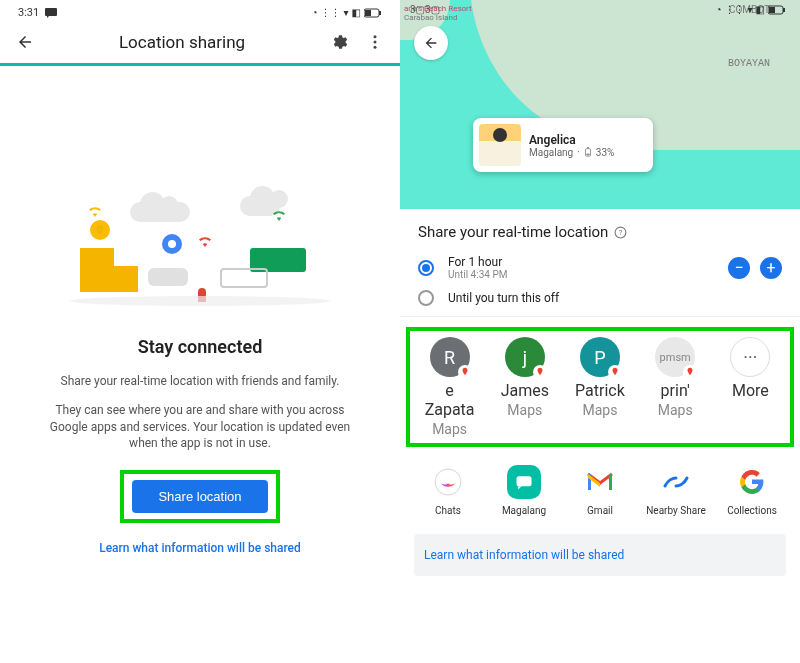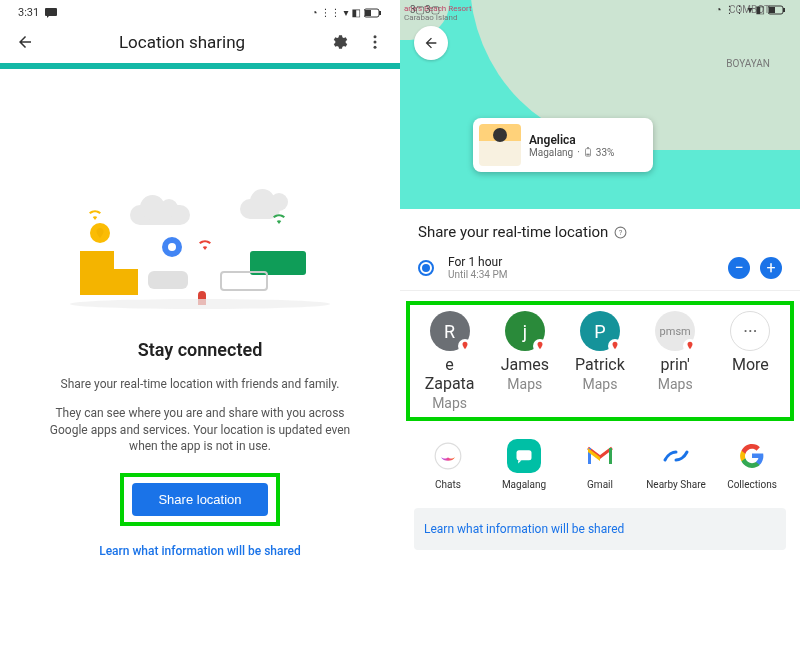--- a/index.html
+++ b/index.html
@@ -27,21 +27,21 @@
     padding: 6px 18px 4px;
     font-size: 11px;
     color: #333;
   }
   .status-left { display:flex; align-items:center; gap:6px;}
   .status-right { display:flex; align-items:center; gap:3px; font-size:10px;}
   .header-row {
     display: flex;
     align-items: center;
     padding: 8px 14px 10px;
-    border-bottom: 6px solid #14b8a6;
+    border-bottom: 3px solid #14b8a6;
     gap: 14px;
   }
   .header-title { flex:1; text-align:center; font-size: 17px; color:#222; }
   .icon-btn { width:22px; height:22px; display:flex; align-items:center; justify-content:center; color:#444; cursor:pointer;}
   .illustration {
     margin: 130px auto 20px;
     width: 260px;
     height: 120px;
     position: relative;
   }
@@ -210,21 +210,21 @@
 <div class="screen screen-right">
   <div class="map-area">
     <div class="island" style="left:-10px;top:-10px;width:60px;height:50px;border-radius:0 0 40px 0;"></div>
     <div class="island" style="left:70px;top:-20px;width:340px;height:170px;border-radius:0 0 0 200px;"></div>
     <div class="island" style="left:-10px;top:240px;width:280px;height:80px;border-radius:60px 160px 0 0;"></div>
     <div class="map-poi" style="left:4px;top:4px;">
       <span>ana's Beach Resort</span><br>
       <span style="color:#777;">Carabao Island</span>
     </div>
     <div class="map-label" style="right:30px;top:4px;">COMBOT</div>
-    <div class="map-label" style="right:30px;top:58px;">BOYAYAN</div>
+    <div class="map-label" style="right:30px;top:58px;font-family:Liberation Mono, monospace;">BOYAYAN</div>
     <div class="map-poi" style="left:40px;top:248px;">Puka Shell Beach</div>
 
     <div class="status-bar-r">
       <span>◔</span>
         <span>⋮⋮</span>
         <span>▾</span>
         <span>◧</span>
       <svg width="18" height="10" viewBox="0 0 18 10">
           <rect x="0" y="1" width="15" height="8" rx="2" fill="none" stroke="#333"></rect>
           <rect x="15" y="3" width="2" height="4" fill="#333"></rect>
@@ -271,20 +271,26 @@
       <div class="radio-text">
         <div class="t1">For 1 hour</div>
         <div class="t2">Until 4:34 PM</div>
       </div>
       <div class="time-controls">
         <div class="circ-btn">−</div>
         <div class="circ-btn">+</div>
       </div>
     </div>
 
+    <div class="radio-row">
+      <div class="radio"></div>
+      <div class="radio-text">
+        <div class="t1">Until you turn this off</div>
+      </div>
+    </div>
     <div class="divider"></div>
   </div>
 
   <div class="contacts-highlight">
     <div class="contact">
       <div class="avatar" style="background:#6b6f74;">
         <span>R</span>
         <div class="avatar-pin">
             <svg width="10" height="10" viewBox="0 0 24 24">
               <path d="M12 2C8 2 6 5 6 8c0 4 6 12 6 12s6-8 6-12c0-3-2-6-6-6z" fill="#ea4335"></path>

